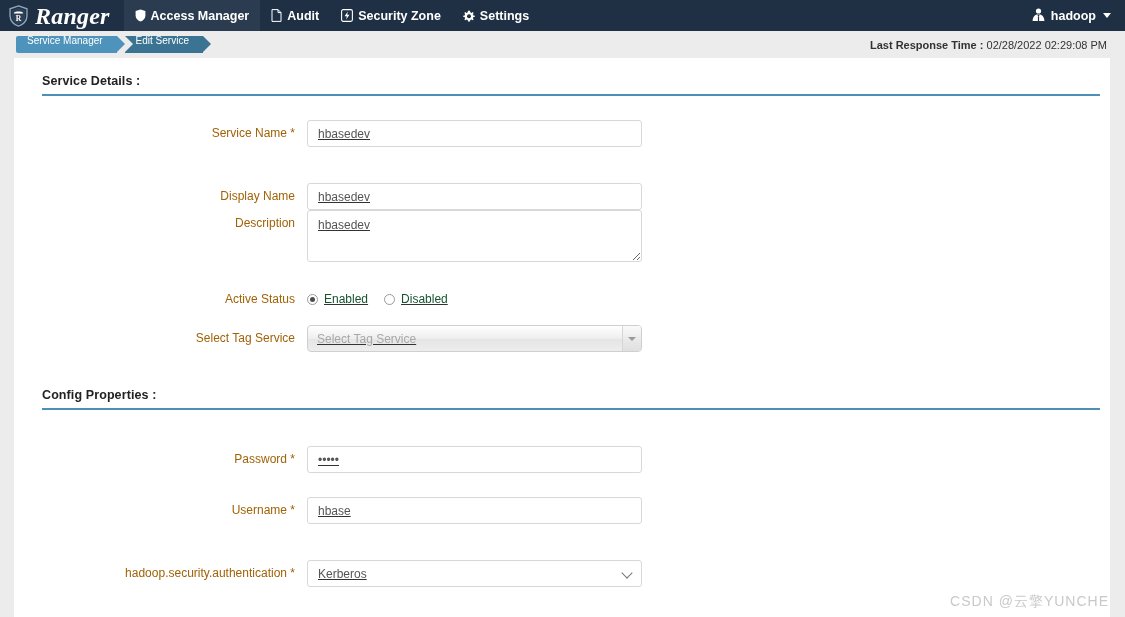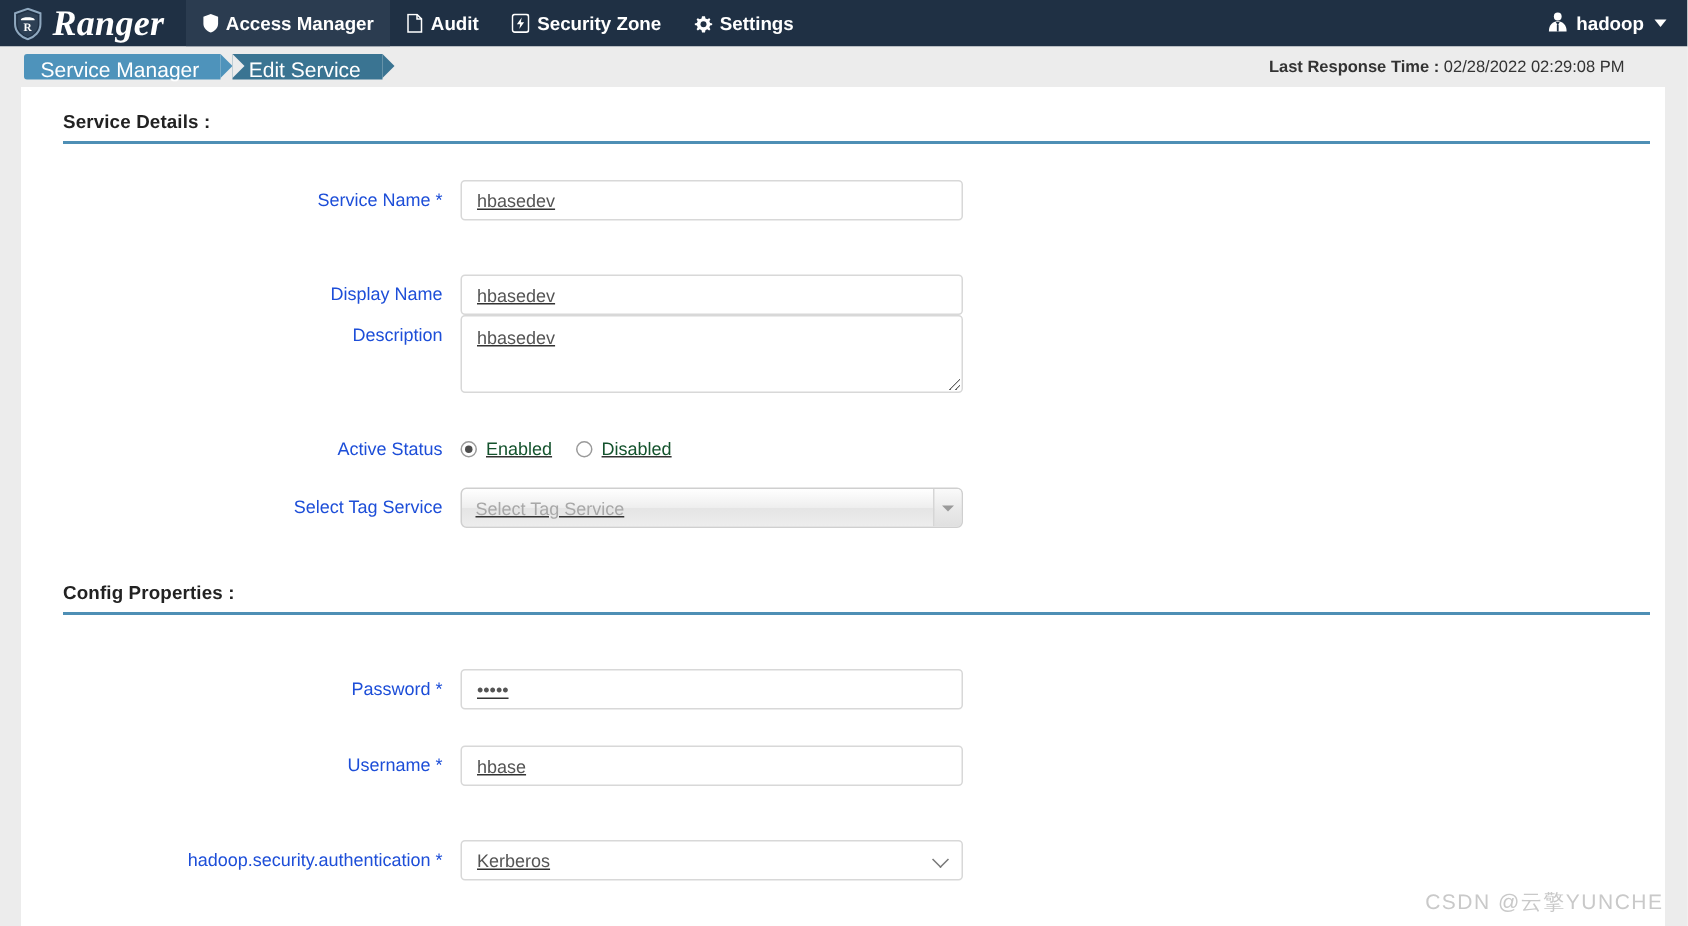--- a/index.html
+++ b/index.html
@@ -80,23 +80,23 @@
     background: #ececec;
     display: flex;
     align-items: center;
     position: relative;
     padding-left: 16px;
   }
   .crumbs { display: flex; align-items: stretch; height: 17px; }
   .crumb {
     position: relative;
     display: flex;
-    align-items: flex-end;
+    align-items: flex-start;
     color: #ffffff;
-    font-size: 14px;
+    font-size: 10px;
     padding: 0 14px 0 11px;
     cursor: pointer;
     white-space: nowrap;
     line-height: 1;
   }
   .crumb-1 { background: #4e93bb; border-radius: 2px 0 0 2px; }
   .crumb-2 { background: #3a7492; margin-left: 8px; }
   .crumb::after {
     content: "";
     position: absolute;
@@ -116,21 +116,21 @@
     border-top: 8.5px solid transparent;
     border-bottom: 8.5px solid transparent;
     border-left: 8px solid #ececec;
     z-index: 3;
   }
   .crumb-1::before { display: none; }
   .crumb-spacer { flex: 1; }
   .resp-time {
     font-size: 11px;
     color: #333;
-    padding-right: 42px;
+    padding-right: 18px;
     white-space: nowrap;
   }
   .resp-time b { font-weight: bold; }
   .resp-time span { font-weight: normal; }
 
   
   .card {
     position: absolute;
     left: 14px; top: 58px;
     width: 1096px;
@@ -156,21 +156,21 @@
 
   
   .form-row {
     display: flex;
     align-items: flex-start;
   }
   .form-label {
     width: 283px;
     text-align: right;
     font-size: 12px;
-    color: #1d4ed8;
+    color: #a16207;
     padding-top: 6px;
     padding-right: 12px;
     line-height: 1.2;
     white-space: nowrap;
   }
   .form-field { flex: 1; text-decoration: underline; }
 
   .txt-input {
     width: 335px;
     height: 27px;

